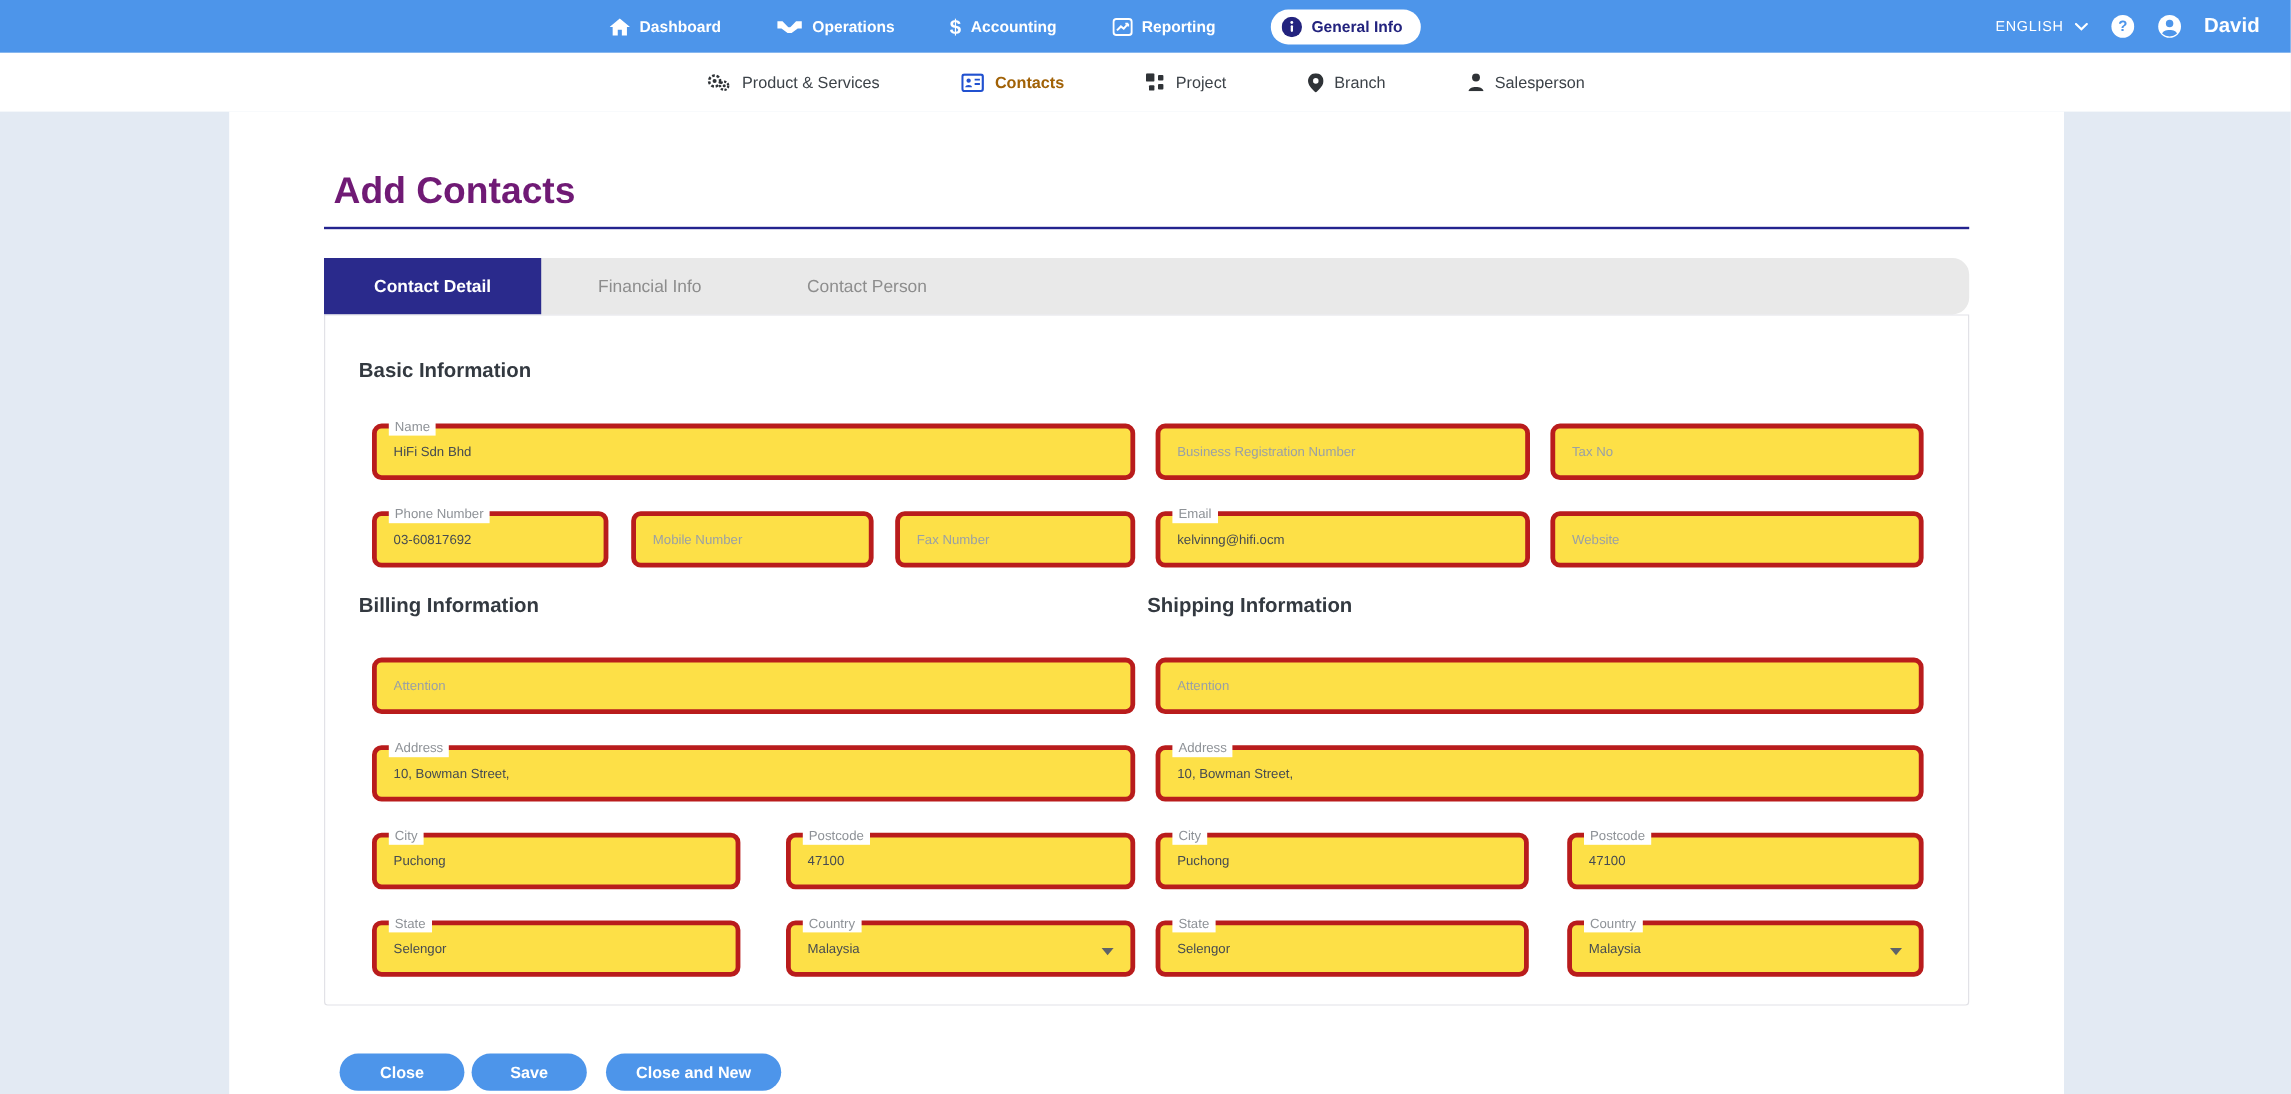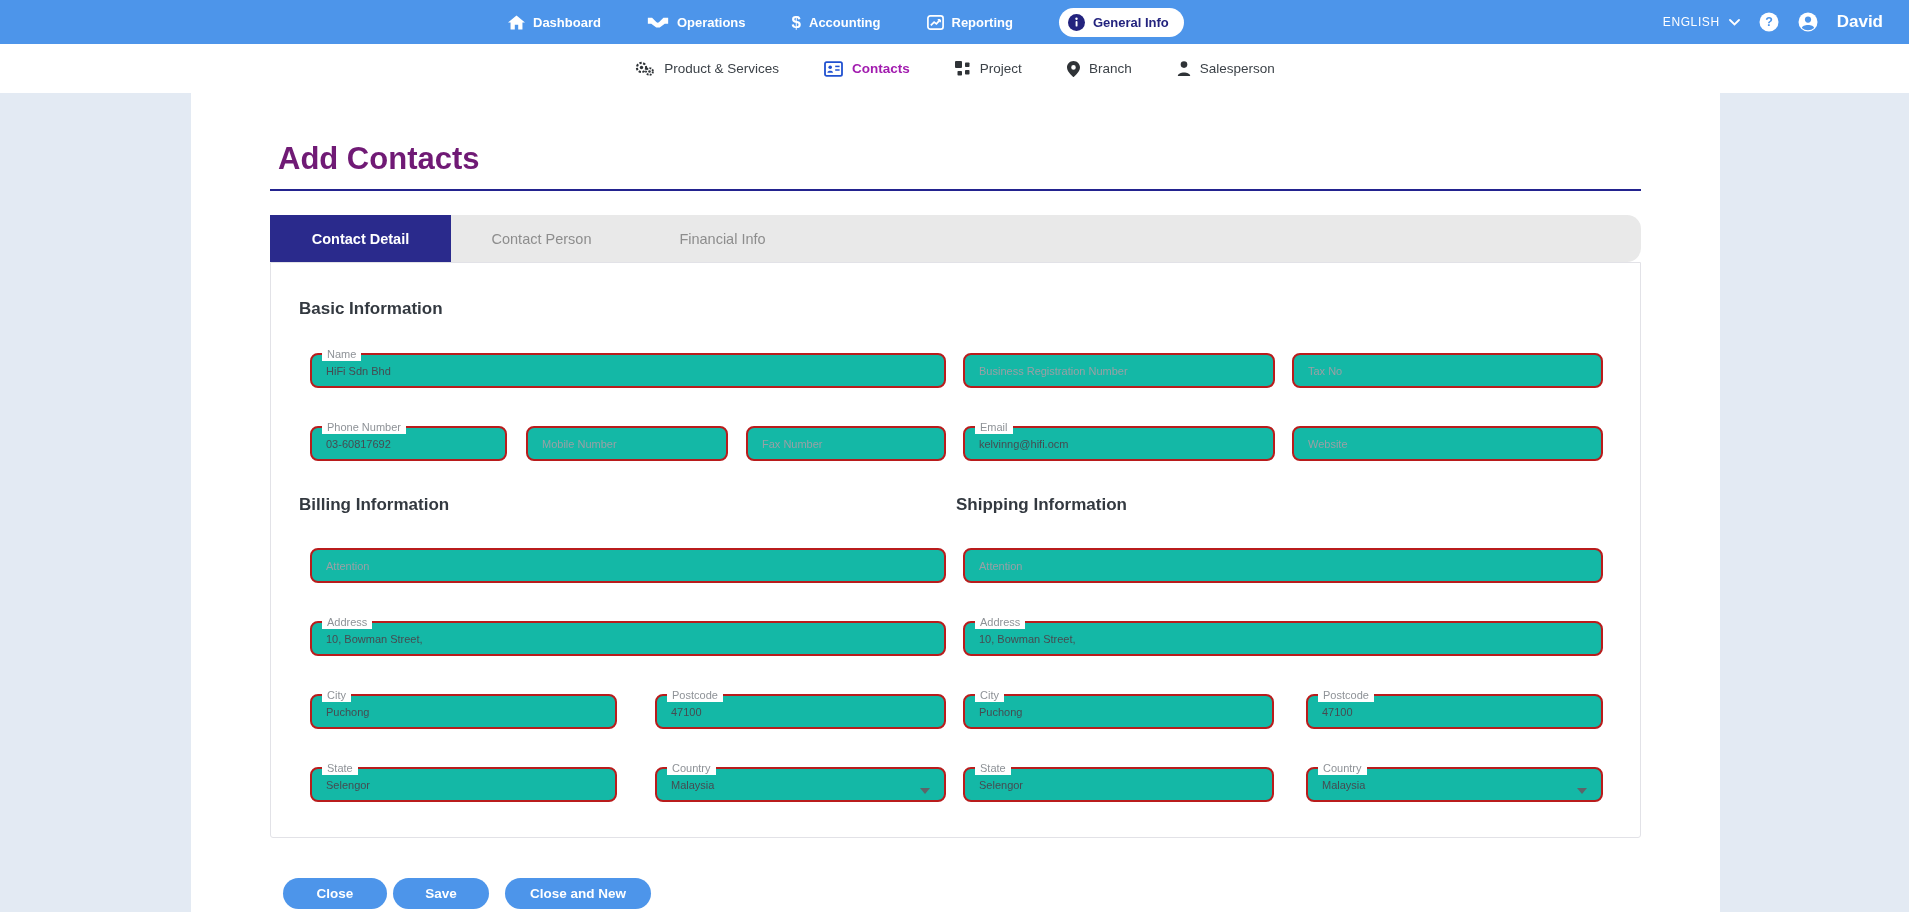--- a/index.html
+++ b/index.html
@@ -33,44 +33,44 @@
     position:absolute; right:26px; top:0; height:44px;
     display:flex; align-items:center; gap:19px;
   }
   .lang { display:flex; align-items:center; gap:9px; color:#fff; font-size:12px; letter-spacing:.6px; cursor:pointer; }
   .uname { color:#fff; font-size:17px; font-weight:bold; }
   .icon { display:inline-flex; align-items:center; justify-content:center; line-height:0; }
   .dollar { font-size:17px; font-weight:bold; color:#fff; line-height:1; }
   
   .subnav {
     position:absolute; left:0; top:44px; width:1909px; height:49px;
-    background:#fff; display:flex; align-items:center; justify-content:center; gap:45px;
+    background:#fff; display:flex; align-items:center; justify-content:center; gap:68px;
   }
   .subnav-item {
     display:flex; align-items:center; gap:9px;
     font-size:13.5px; color:#3c4248; cursor:pointer; white-space:nowrap;
   }
-  .subnav-item.active { color:#a21caf; font-weight:bold; }
+  .subnav-item.active { color:#a16207; font-weight:bold; }
   
   .content-col { position:absolute; left:191px; top:93px; width:1529px; height:819px; background:#fff; }
   .page-title { position:absolute; left:278px; top:141px; font-size:31px; font-weight:600; color:#701a75; }
   .title-rule { position:absolute; left:270px; top:189px; width:1371px; height:2px; background:#23238f; }
   .tabbar { position:absolute; left:270px; top:215px; width:1371px; height:47px; background:#e9e9e9; display:flex;border-radius:14px; }
   .tab { width:181px; height:47px; display:flex; align-items:center; justify-content:center;
          font-size:14.5px; color:#8d8d8d; cursor:pointer; }
   .tab.active { background:#2a2a8c; color:#fff; font-weight:bold; }
   .card {
     position:absolute; left:270px; top:262px; width:1371px; height:576px;
     background:#fff; border:1px solid #e2e2e7; border-radius:0 0 3px 3px;
   }
   .sec-h { position:absolute; font-size:17px; font-weight:bold; color:#333940; }
   
   .field {
-    position:absolute; height:35px; background:#14b8a6;
-    border:2px solid #b91c1c; border-radius:8px;
+    position:absolute; height:47px; background:#fde047;
+    border:4px solid #b91c1c; border-radius:8px;
   }
   .field input {
     width:100%; height:100%; border:none; outline:none; background:transparent;
     padding:0 14px; font-size:11px; color:#464b51; font-family:inherit; border-radius:8px;
   }
   .field input::placeholder { color:#9aa0a5; opacity:1; }
   .flabel {
     position:absolute; top:-8px; left:10px; background:#fff; padding:0 5px;
     font-size:11px; color:#8e9297; line-height:14px; white-space:nowrap;
   }
@@ -213,22 +213,22 @@
   </div>
 </nav>
 
 <div class="content-col"></div>
 
 <h1 class="page-title">Add Contacts</h1>
 <div class="title-rule"></div>
 
 <div class="tabbar">
   <div class="tab active">Contact Detail</div>
+  <div class="tab">Financial Info</div>
   <div class="tab">Contact Person</div>
-  <div class="tab">Financial Info</div>
 </div>
 
 <section class="card">
 
   <div class="sec-h" style="left:28px; top:36px;">Basic Information</div>
 
   <div class="field" style="left:39px; top:90px; width:636px;">
     <span class="flabel">Name</span>
     <input value="HiFi Sdn Bhd" style="">
   </div>

